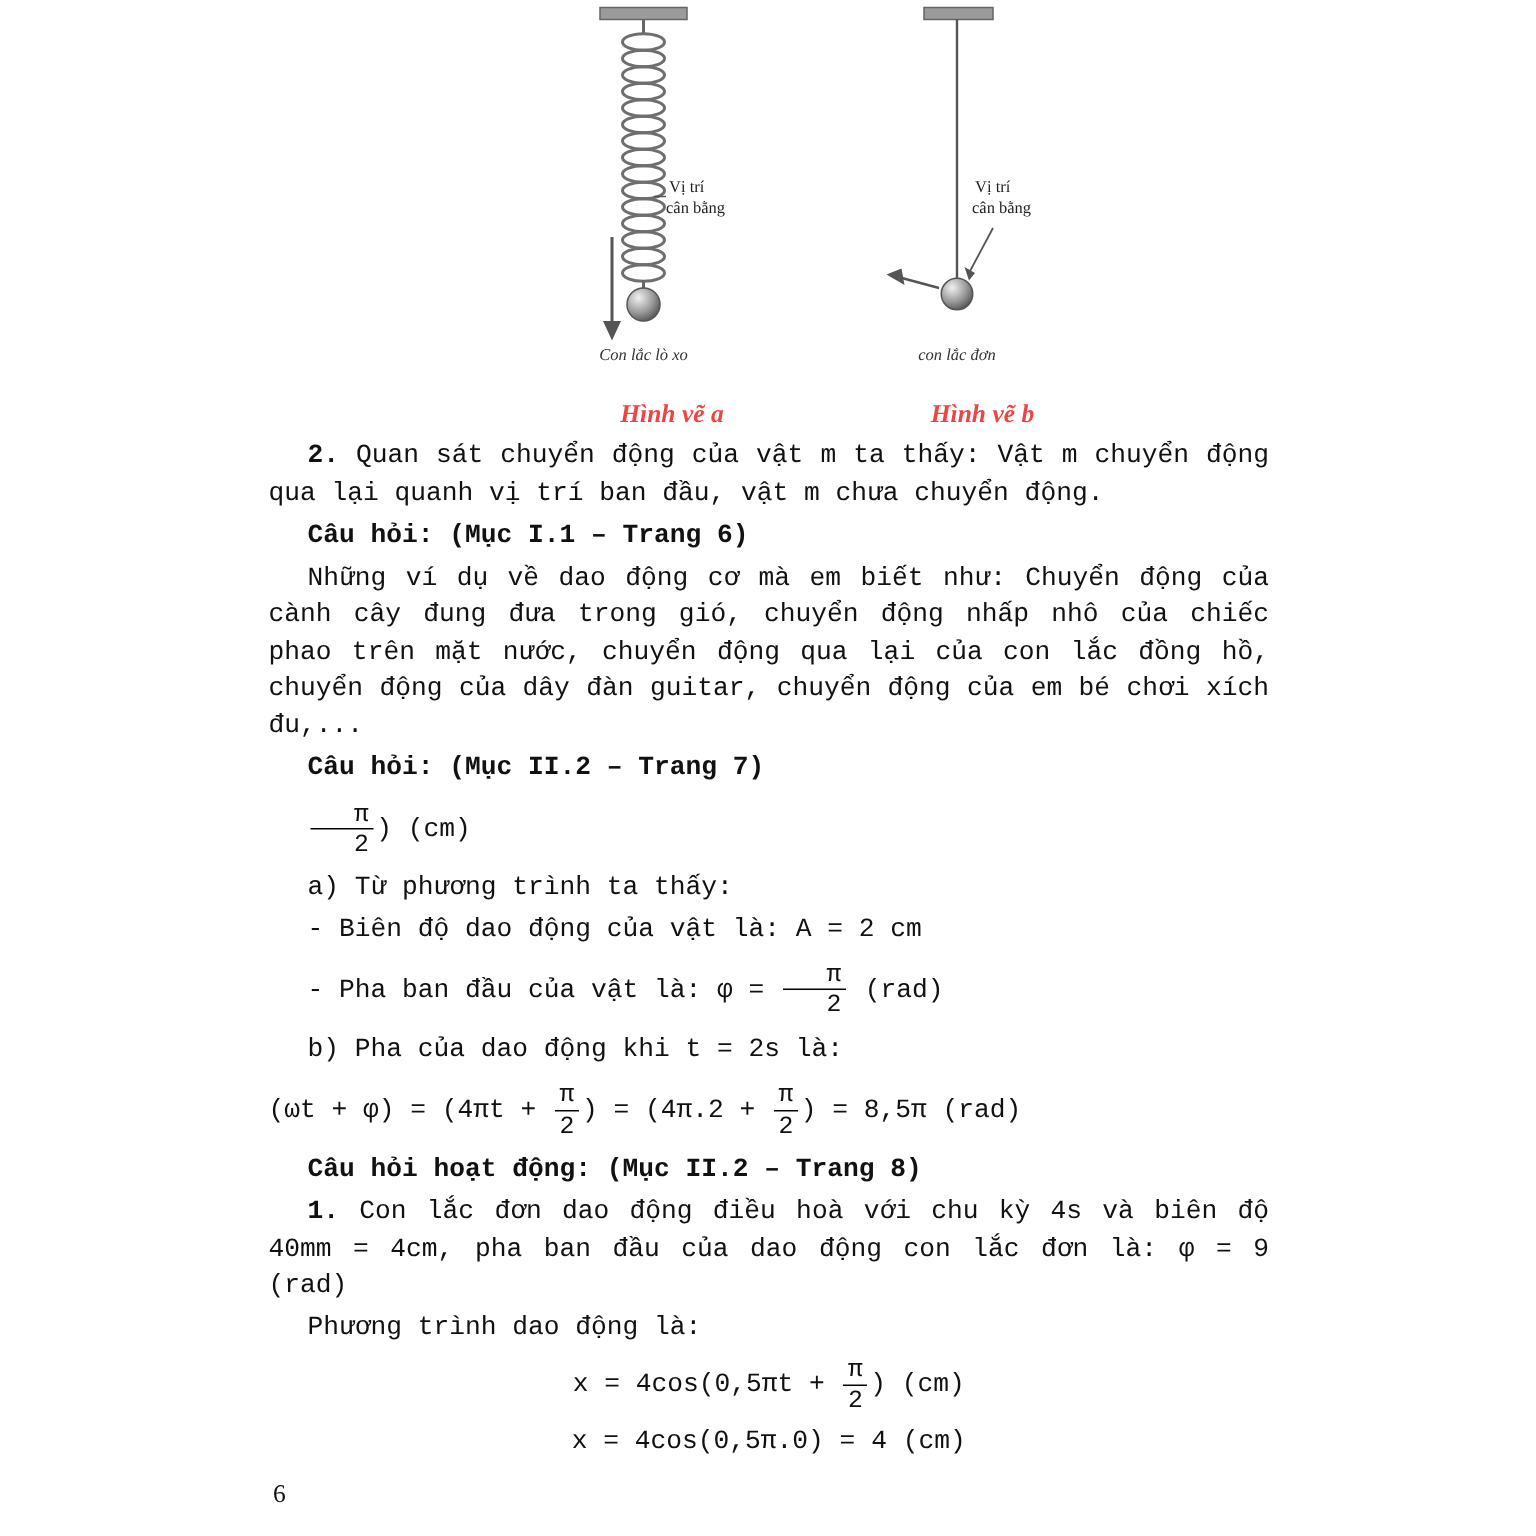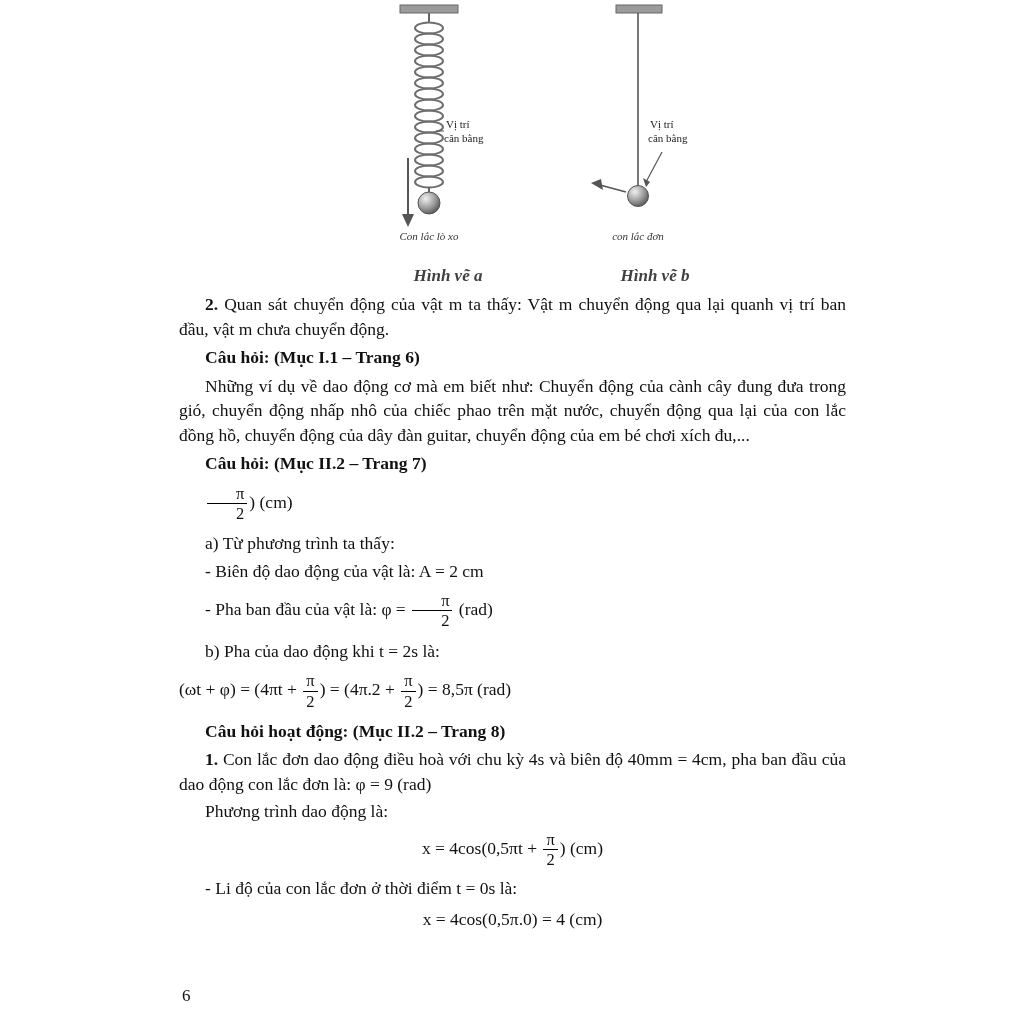--- a/index.html
+++ b/index.html
@@ -8,28 +8,28 @@
     font-family:"Liberation Serif", serif;color:#111;position:relative;
   }
   .page{position:absolute;inset:0;background:#fff;}
   
   .figures{position:absolute;top:0;left:0;width:811px;height:290px;}
   .fig-svg{position:absolute;top:0;}
   .fig-left{left:378px;}
   .fig-right{left:588px;}
   .fig-title{
     position:absolute;top:266px;width:140px;text-align:center;
-    font-size:17px;font-weight:bold;font-style:italic;color:#404040;
+    font-size:17px;font-weight:bold;font-style:italic;color:#ef4444;
   }
   .fig-title-a{left:378px;}
   .fig-title-b{left:585px;}
   
   .text{
     position:absolute;top:292px;left:179px;width:667px;
-    font-size:17.5px;line-height:1.4;text-align:justify;
+    font-size:17.5px;line-height:1.4;text-align:justify;font-family:Liberation Mono, monospace;
   }
   .text p{margin:0 0 3px 0;}
   .indent{text-indent:26px;}
   .qhead{font-weight:bold;margin:4px 0 4px 0 !important;}
   .eqline{margin:9px 0 9px 0 !important;}
   .eqcenter{text-align:center;text-indent:0;margin:7px 0 7px 0 !important;}
   b{font-weight:bold;}
   
   .frac{
     display:inline-block;vertical-align:middle;text-align:center;
@@ -137,20 +137,19 @@
 
     <p class="indent qhead">Câu hỏi hoạt động: (Mục II.2 – Trang 8)</p>
 
     <p class="indent"><b>1.</b><span> Con lắc đơn dao động điều hoà với chu kỳ 4s và biên độ 40mm = 4cm, pha ban đầu của dao động con lắc đơn là: φ = 9 (rad)</span></p>
 
     <p class="indent">Phương trình dao động là:</p>
 
     <p class="eqcenter eqline"><span>x = 4cos(0,5πt + </span><span class="frac"><span class="num">π</span><span class="den">2</span></span><span>) (cm)</span></p>
 
 
-    <p class="indent">- Li độ của con lắc đơn ở thời điểm t = 0s là:</p>
 
     <p class="eqcenter">x = 4cos(0,5π.0) = 4 (cm)</p>
 
   </div>
 
   <div class="page-number">6</div>
 </div>
 
 </body></html>

